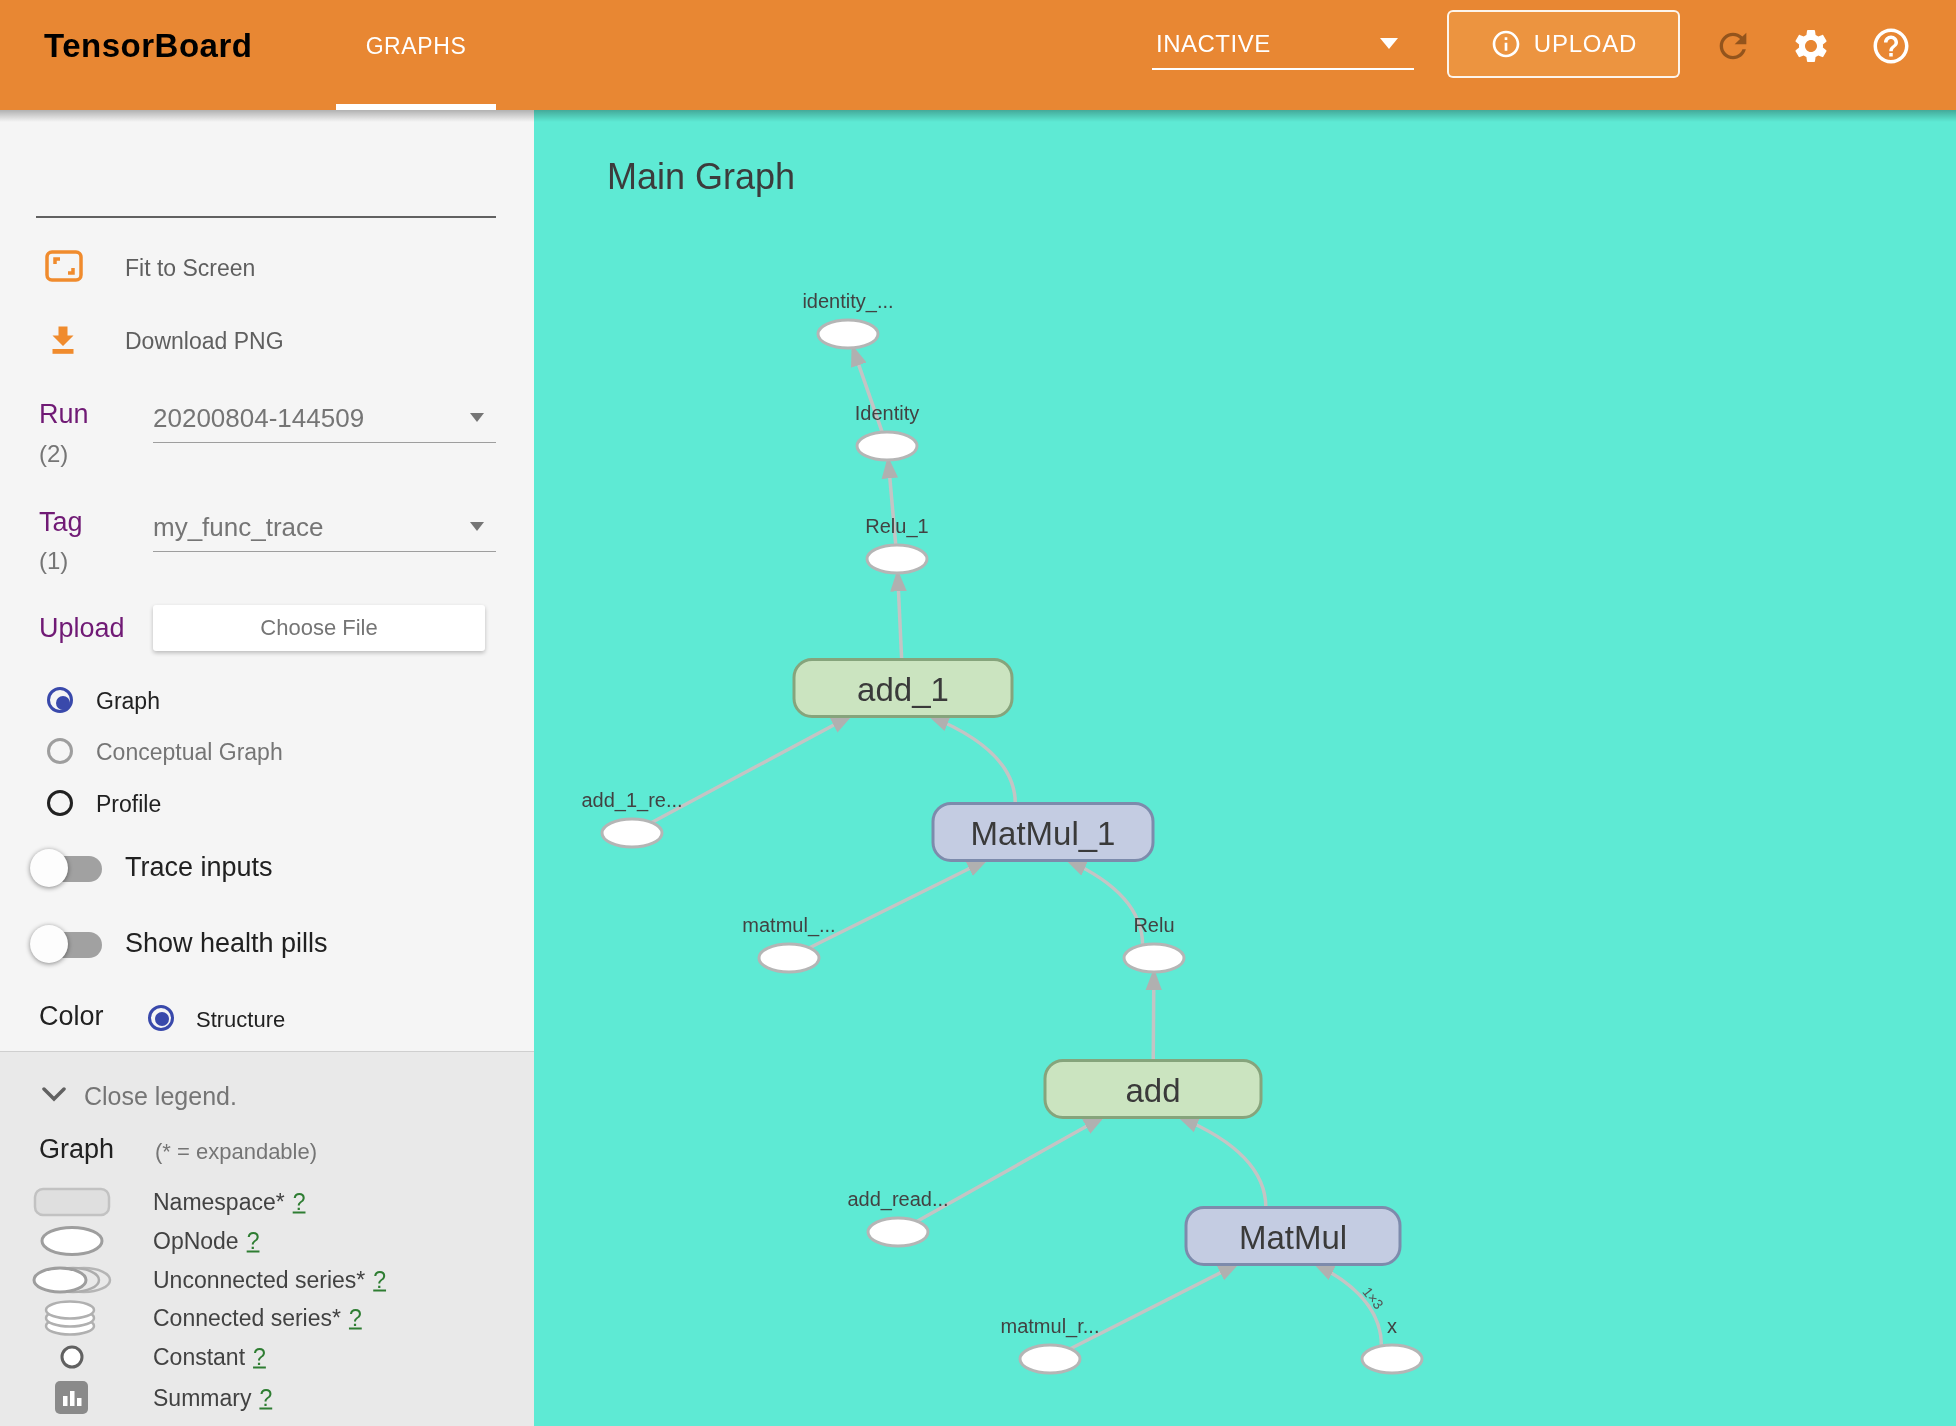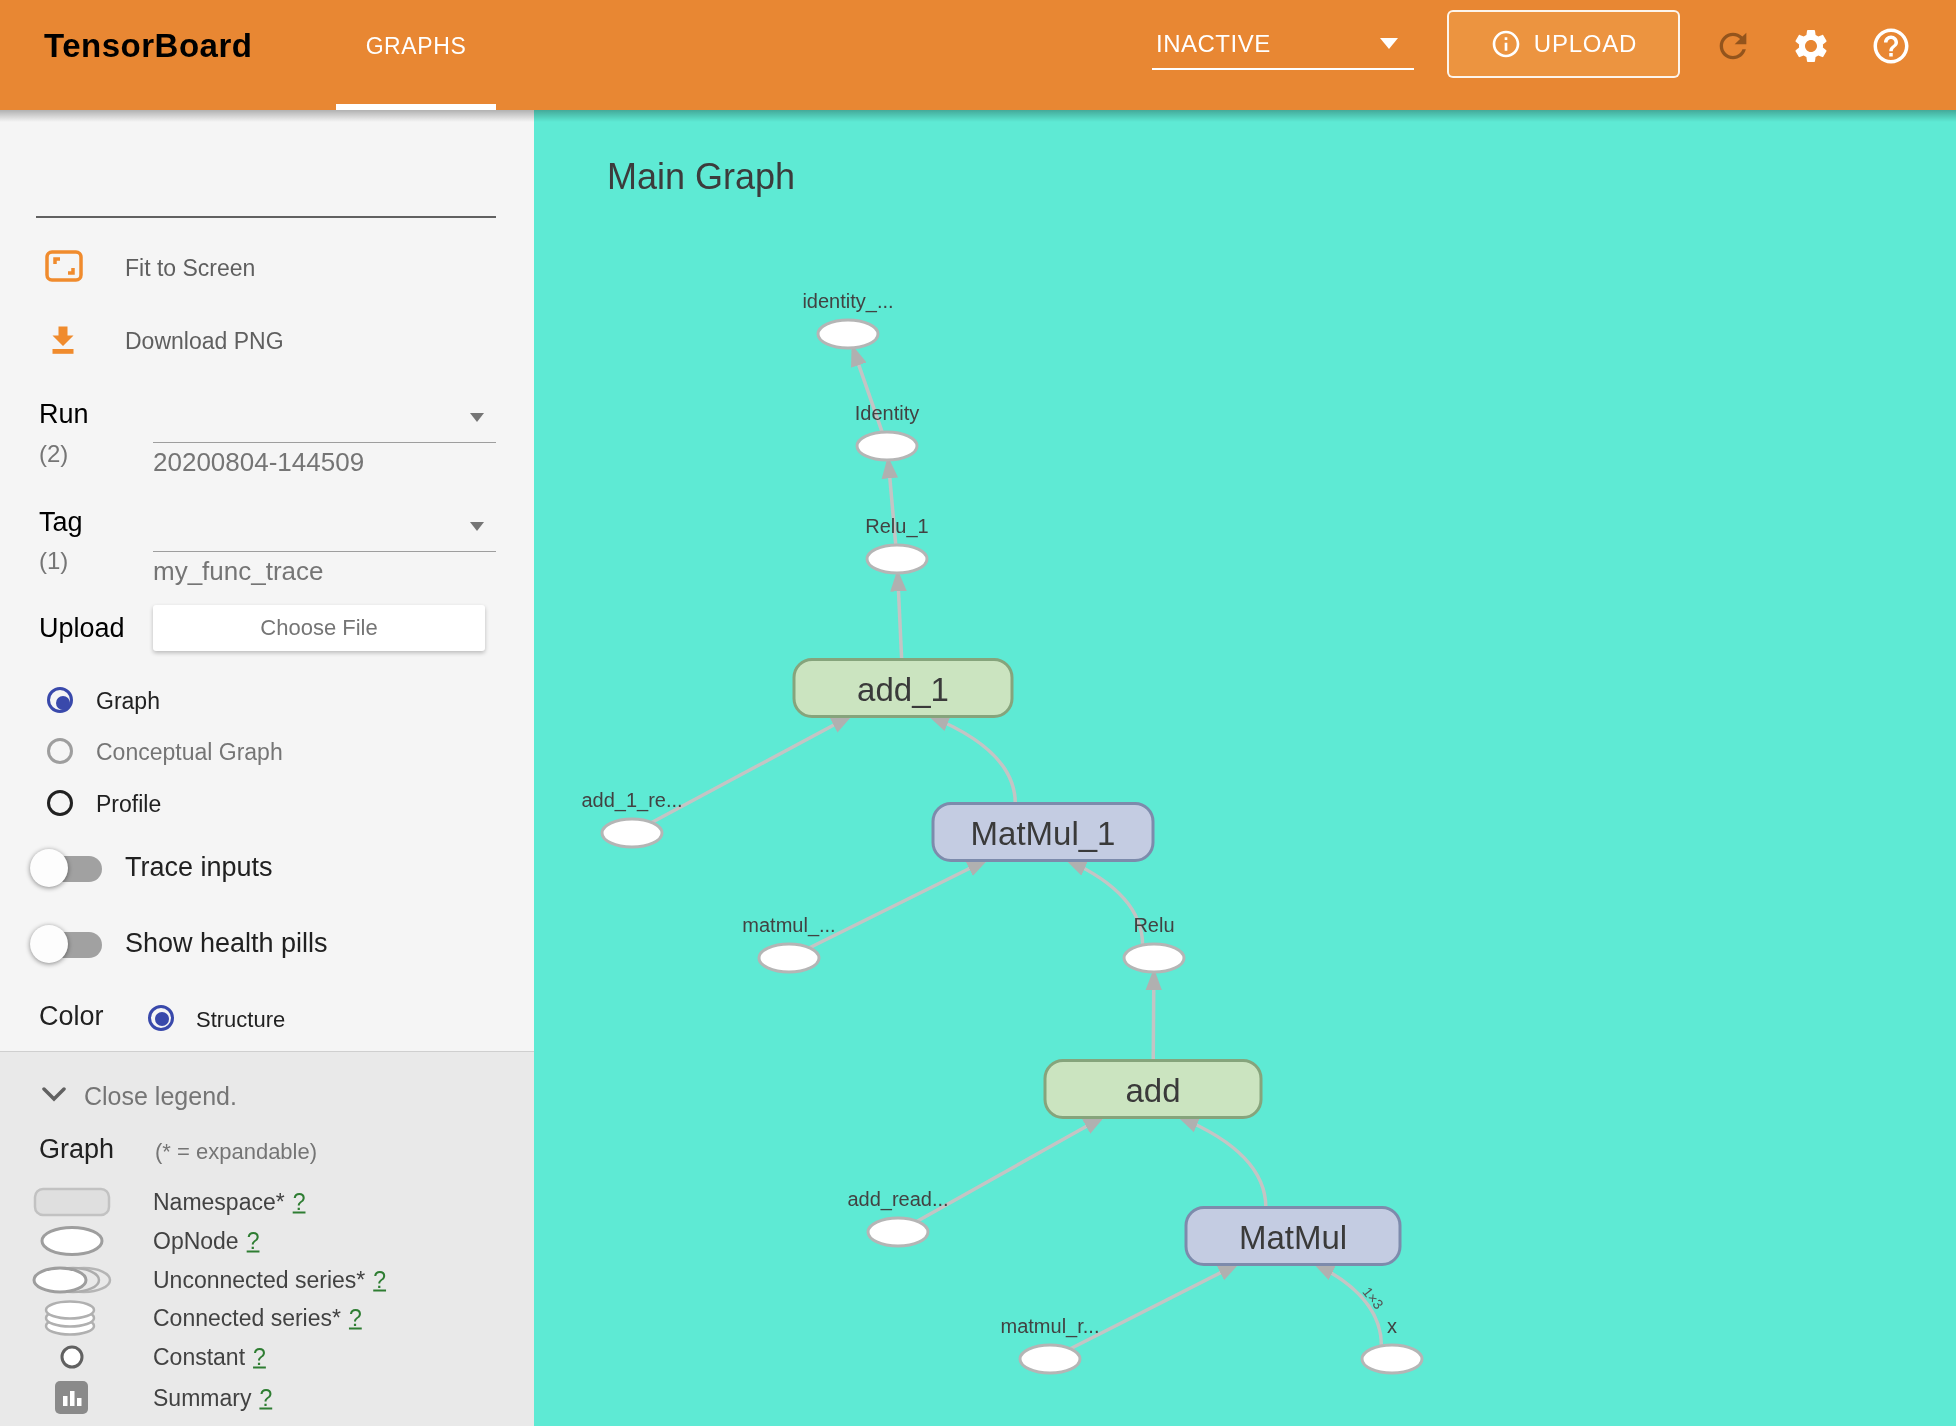--- a/index.html
+++ b/index.html
@@ -34,24 +34,24 @@
   #sidebar { position:absolute; left:0; top:110px; width:534px; height:1316px; background:#f5f5f5; z-index:5; }
   #legend-bg { position:absolute; left:0; top:941px; width:534px; height:375px; background:#e9e9e9;
     border-top:1px solid #cfcfcf; }
   #search-input { position:absolute; left:36px; top:58px; width:460px; height:40px; border:none; outline:none;
     background:transparent; font-size:26px; color:#424242; font-family:inherit; }
   #search-input::placeholder { color:#757575; opacity:1; }
   #search-underline { position:absolute; left:36px; top:106px; width:460px; height:2px; background:#616161; }
   .action-row { position:absolute; left:0; width:534px; height:44px; cursor:pointer; }
   .action-row .a-icon { position:absolute; left:45px; top:2px; width:38px; height:38px; }
   .action-row .a-label { position:absolute; left:125px; top:8px; font-size:23px; color:#5f5f5f; }
-  .field-label { position:absolute; left:39px; font-size:27px; color:#000000; }
+  .field-label { position:absolute; left:39px; font-size:27px; color:#701a75; }
   .field-count { position:absolute; left:39px; font-size:24px; color:#757575; }
   .dropdown { position:absolute; left:153px; width:343px; height:46px; cursor:pointer; }
-  .dropdown .dd-value { position:absolute; left:0; top:6px; font-size:26px; color:#757575; white-space:nowrap;margin-top:44px; }
+  .dropdown .dd-value { position:absolute; left:0; top:6px; font-size:26px; color:#757575; white-space:nowrap; }
   .dropdown .dd-line { position:absolute; left:0; bottom:0; width:343px; height:1px; background:#9e9e9e; }
   .dropdown .dd-tri { position:absolute; right:12px; top:16px; width:0; height:0;
     border-left:7px solid transparent; border-right:7px solid transparent; border-top:9px solid #757575; }
   #choose-file-btn { position:absolute; left:153px; top:495px; width:332px; height:46px; background:#fff;
     border:none; border-radius:3px; box-shadow:0 2px 4px rgba(0,0,0,0.24); font-size:22px; color:#757575;
     font-family:inherit; cursor:pointer; }
   .radio-row { position:absolute; left:0; width:534px; height:40px; cursor:pointer; }
   .radio-circle { position:absolute; left:47px; top:7px; width:26px; height:26px; border-radius:50%; }
   .radio-dot { position:absolute; left:6px; top:6px; width:14px; height:14px; border-radius:50%; }
   .radio-label { position:absolute; left:96px; top:8px; font-size:23px; }

